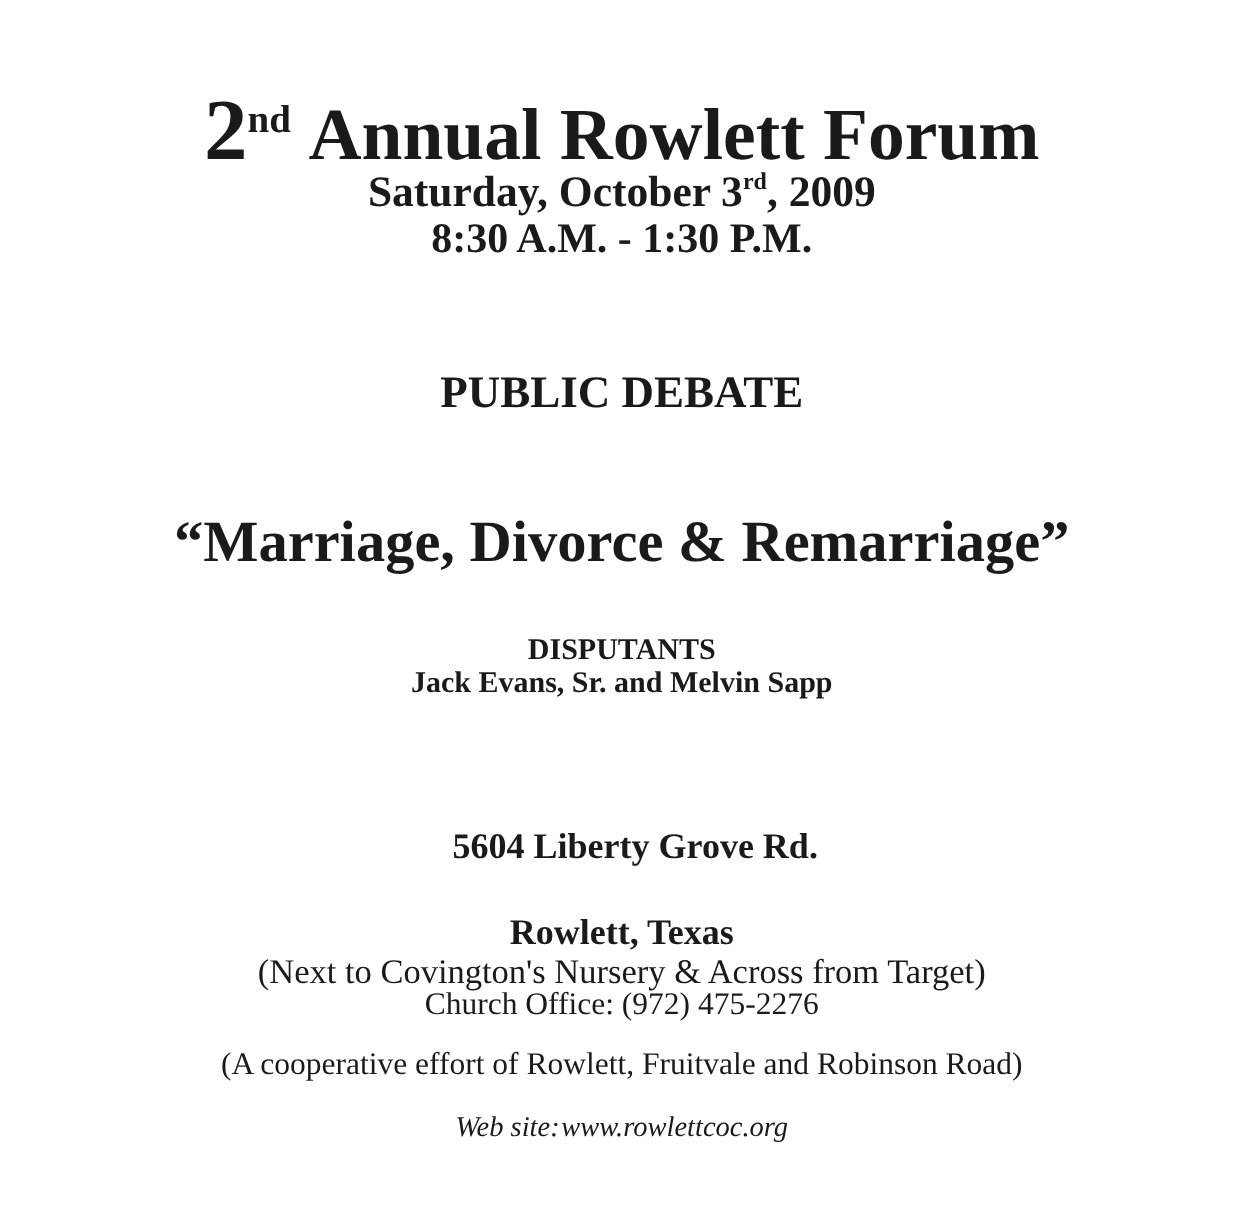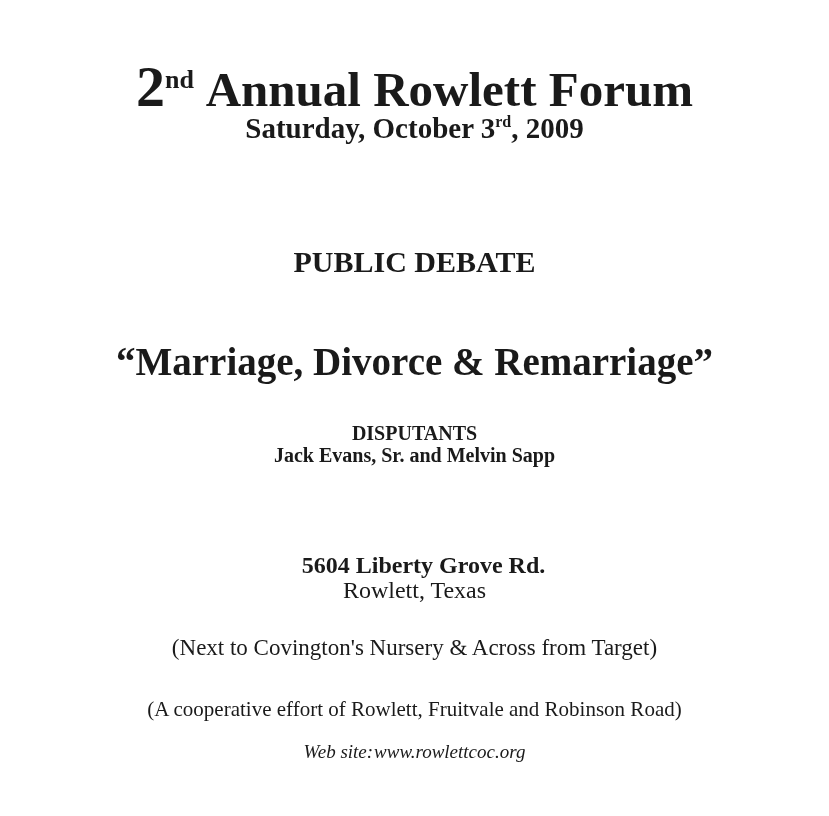--- a/index.html
+++ b/index.html
@@ -39,21 +39,21 @@
   
   .debate      { top: 247px; font-size: 30px; font-weight: bold; }
   .topic       { top: 342px; font-size: 39px; font-weight: bold; }
 
   .disputants-heading { top: 423px; font-size: 20px; font-weight: bold; }
   .disputants-names   { top: 445px; font-size: 20px; font-weight: bold; }
 
   
   .venue-name   { top: 525px; font-size: 24px; font-weight: bold; }
   .venue-street { top: 553px; font-size: 24px; font-weight: bold; padding-left: 18px; }
-  .venue-city   { top: 578px; font-size: 24px; font-weight: normal; }
+  .venue-city   { top: 610px; font-size: 24px; font-weight: bold; }
 
   
   .location-note { top: 636px; font-size: 23px; }
   .phone         { top: 659px; font-size: 21px; }
   .coop-note     { top: 699px; font-size: 21px; }
 
   .website       { top: 742px; font-size: 19px; font-style: italic; }
   .website .web-url { margin-left: 1px; }
 </style>
 </head>
@@ -62,36 +62,38 @@
 <div class="page">
 
   <div class="line title">
     <span class="t-num">2</span><span class="t-sup">nd</span><span class="t-rest">Annual Rowlett Forum</span>
   </div>
 
   <div class="line date">
     <span>Saturday, October 3</span><span class="d-sup">rd</span><span>, 2009</span>
   </div>
 
+  <div class="line time">8:30 A.M. - 1:30 P.M.</div>
 
   <div class="line debate">PUBLIC DEBATE</div>
 
   <div class="line topic">“Marriage, Divorce &amp; Remarriage”</div>
 
   <div class="line disputants-heading">DISPUTANTS</div>
 
   <div class="line disputants-names">Jack Evans, Sr. and Melvin Sapp</div>
 
 
   <div class="line venue-street">5604 Liberty Grove Rd.</div>
 
   <div class="line venue-city">Rowlett, Texas</div>
 
   <div class="line location-note">(Next to Covington's Nursery &amp; Across from Target)</div>
 
+  <div class="line phone">Church Office: (972) 475-2276</div>
 
   <div class="line coop-note">(A cooperative effort of Rowlett, Fruitvale and Robinson Road)</div>
 
   <div class="line website">
     <span class="web-label">Web site:</span><span class="web-url">www.rowlettcoc.org</span>
   </div>
 
 </div>
 
 </body></html>

